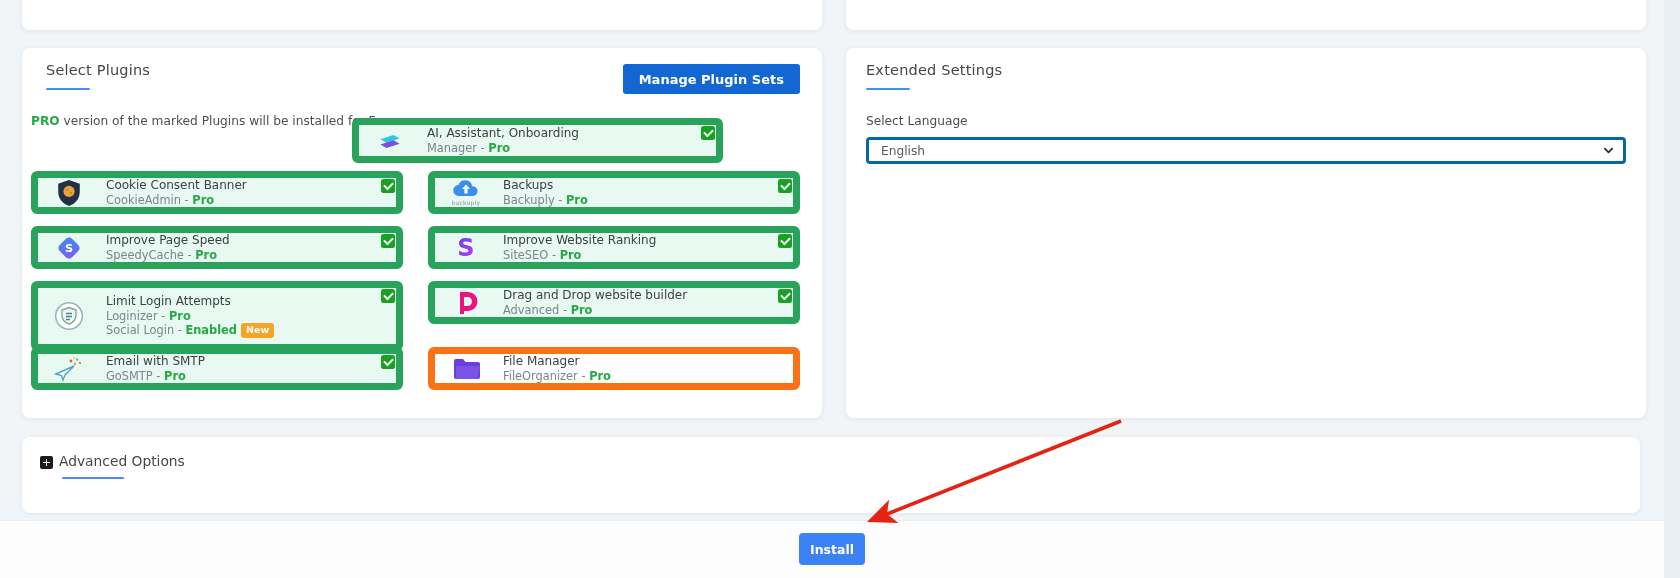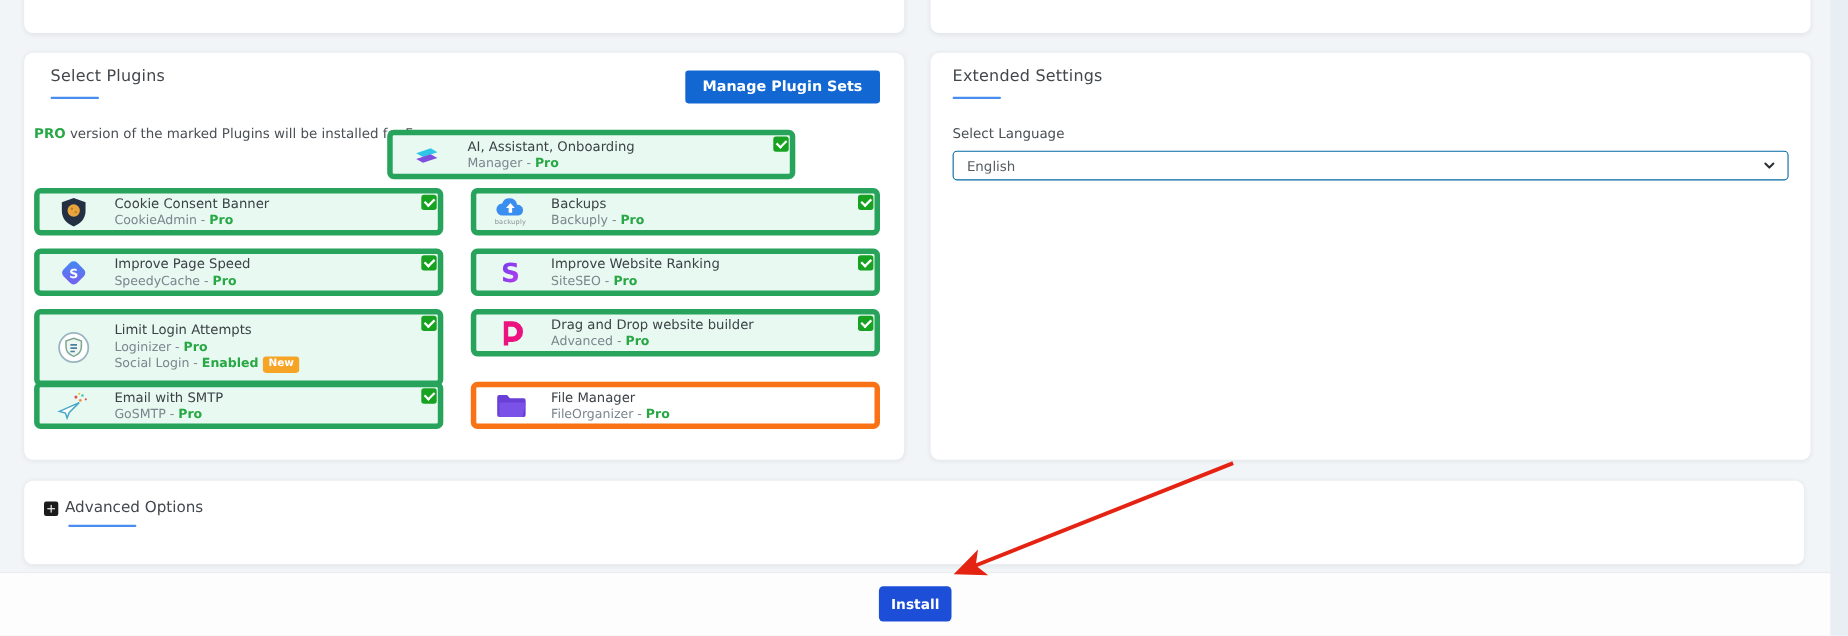--- a/index.html
+++ b/index.html
@@ -40,21 +40,21 @@
     font-family:inherit; font-weight:bold; font-size:13px;
   }
   .btn-manage { right:22px; top:16px; height:30px; padding:0 16px; }
 
   .pro-note { position:absolute; left:9px; top:66px; font-size:12.2px; color:#4a4f54; }
   .pro-note b { color:#28a745; }
 
   
   .pcard {
     position:absolute; width:372px; height:43px;
-    background:#fff; border:5px solid #f97316; border-radius:6px;
+    background:#fff; border:7px solid #f97316; border-radius:6px;
     display:flex; align-items:center; cursor:pointer;
   }
   .pcard.checked { background:#e7f9f0; border-color:#27a35c; }
   .pcard.tall { height:70px; }
   .picon { width:46px; display:flex; flex-direction:column; align-items:center; justify-content:center; margin-left:8px; flex:0 0 46px; }
   .picon svg { display:block; }
   .icon-sub { font-size:6px; color:#8a9096; margin-top:1px; letter-spacing:.2px; }
   .ptxt { display:flex; flex-direction:column; margin-left:14px; line-height:1.25; }
   .pt { font-size:12px; color:#3c4146; }
   .ps { font-size:11.4px; color:#7b858d; }
@@ -73,21 +73,21 @@
     width:7px; height:4px;
     border-left:2px solid #fff; border-bottom:2px solid #fff;
     transform:rotate(-45deg);
   }
 
   
   .field-label { position:absolute; left:20px; top:66px; font-size:12.2px; color:#4a4f54; }
   .select-wrap { position:absolute; left:20px; right:20px; top:89px; height:27px; }
   .lang-select {
     width:100%; height:100%; appearance:none; -webkit-appearance:none;
-    border:1px solid #0369a1; border-radius:4px; background:#fff;
+    border:3px solid #0369a1; border-radius:4px; background:#fff;
     font-family:inherit; font-size:12.2px; color:#565b60; padding:0 12px;
     cursor:pointer;
   }
   .select-chevron { position:absolute; right:12px; top:8px; pointer-events:none; }
 
   
   .panel-adv { left:22px; top:437px; width:1618px; height:76px; }
   .adv-row { position:absolute; left:18px; top:16px; display:flex; align-items:flex-end; }
   .plus-icon {
     position:relative; width:13px; height:13px; background:#1b1b1b;
@@ -105,21 +105,21 @@
   }
 
   
   .footer-band {
     position:absolute; left:0; top:521px; width:1664px; height:57px;
     background:#fdfdfe; box-shadow:0 -1px 0 #ececee;
   }
   .btn-install {
     position:absolute; left:799px; top:12px; width:66px; height:32px;
     border-radius:4px; font-size:12.5px;
-    background:#1d4ed8; color:#fff; border:none; cursor:pointer;
+    background:#3b82f6; color:#fff; border:none; cursor:pointer;
     font-family:inherit; font-weight:bold;
   }
 
   .edge-strip {
     position:absolute; right:0; top:0; width:16px; height:578px;
     background:#e8eef4;
   }
 
   .arrow-overlay { position:absolute; inset:0; pointer-events:none; }
 </style>

